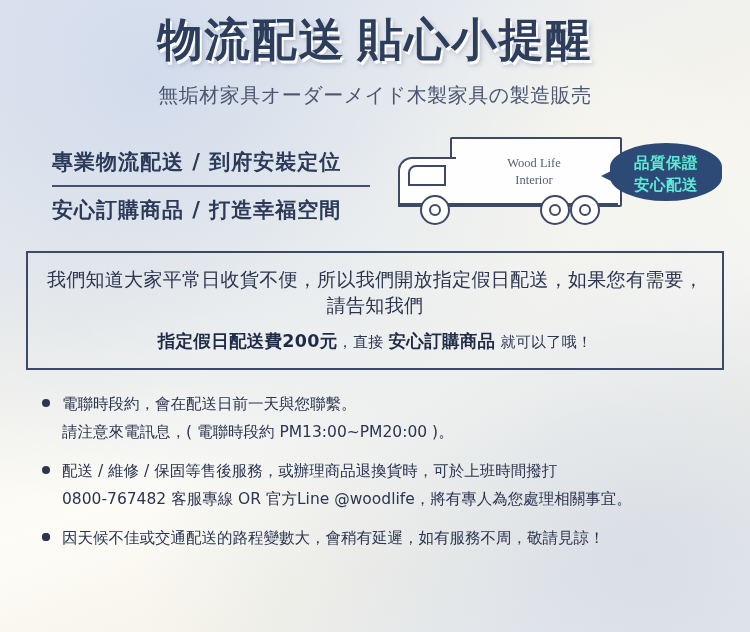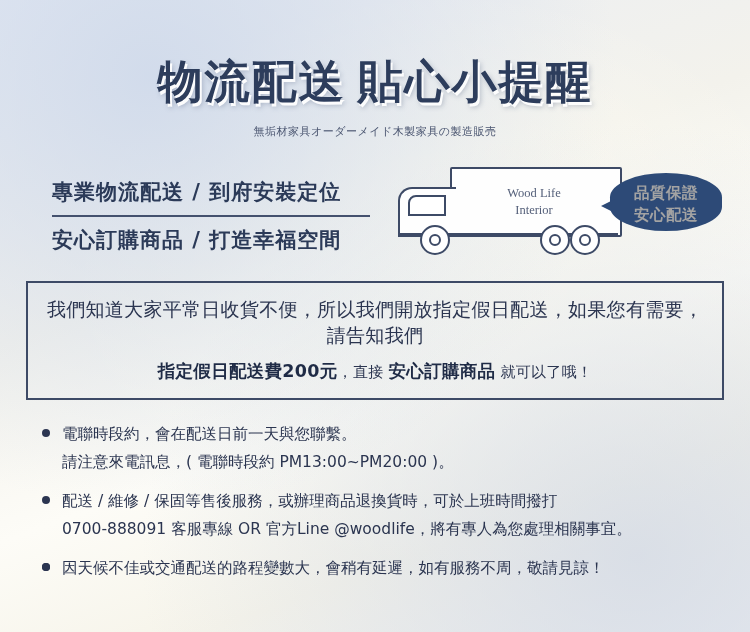--- a/index.html
+++ b/index.html
@@ -31,38 +31,37 @@
     pointer-events: none;
   }
   #content {
     position: relative;
     z-index: 2;
   }
 
   
   .title-wrap {
     text-align: center;
-    padding-top: 24px;
-    margin-top: 32px;
+    padding-top: 14px;
   }
   .main-title {
     font-family: "DejaVu Sans", "Liberation Sans", sans-serif;
     font-size: 45px;
     font-weight: bold;
     letter-spacing: 2px;
     color: #2d3d5c;
     text-shadow: 2px 3px 0 rgba(255,255,255,0.95), 3px 4px 5px rgba(80,95,125,0.35);
     line-height: 1.15;
     white-space: nowrap;
   }
   .main-title .sp { display: inline-block; width: 12px; }
   .sub-title {
     margin-top: 16px;
     font-family: "DejaVu Sans", "Liberation Sans", sans-serif;
-    font-size: 11px;
+    font-size: 20px;
     color: #4a5570;
     letter-spacing: 0.5px;
   }
 
   
   .mid {
     position: relative;
     margin: 24px 26px 0 26px;
     height: 112px;
   }
@@ -157,21 +156,21 @@
 
   
   .badge {
     position: absolute;
     right: 2px;
     top: 10px;
     width: 112px;
     height: 58px;
     background: #2d4a77;
     border-radius: 50% / 42%;
-    color: #a3a3a3;
+    color: #5eead4;
     font-family: "DejaVu Sans", "Liberation Sans", sans-serif;
     font-size: 15.5px;
     font-weight: bold;
     line-height: 1.45;
     text-align: center;
     padding-top: 9px;
     box-sizing: border-box;
     letter-spacing: 0.5px;
   }
   .badge:after {
@@ -281,21 +280,21 @@
 
     <div class="list">
       <div class="li">
         <span class="dot"></span>
         <span>電聯時段約，會在配送日前一天與您聯繫。</span>
         <span class="sub">請注意來電訊息，( 電聯時段約 PM13:00~PM20:00 )。</span>
       </div>
       <div class="li">
         <span class="dot"></span>
         <span>配送 / 維修 / 保固等售後服務，或辦理商品退換貨時，可於上班時間撥打</span>
-        <span class="sub">0700-888091 客服專線 OR 官方Line @woodlife，將有專人為您處理相關事宜。</span>
+        <span class="sub">0800-767482 客服專線 OR 官方Line @woodlife，將有專人為您處理相關事宜。</span>
       </div>
       <div class="li">
         <span class="dot"></span>
       </div>
       <div class="li">
         <span class="dot"></span>
         <span>因天候不佳或交通配送的路程變數大，會稍有延遲，如有服務不周，敬請見諒！</span>
       </div>
     </div>
 

